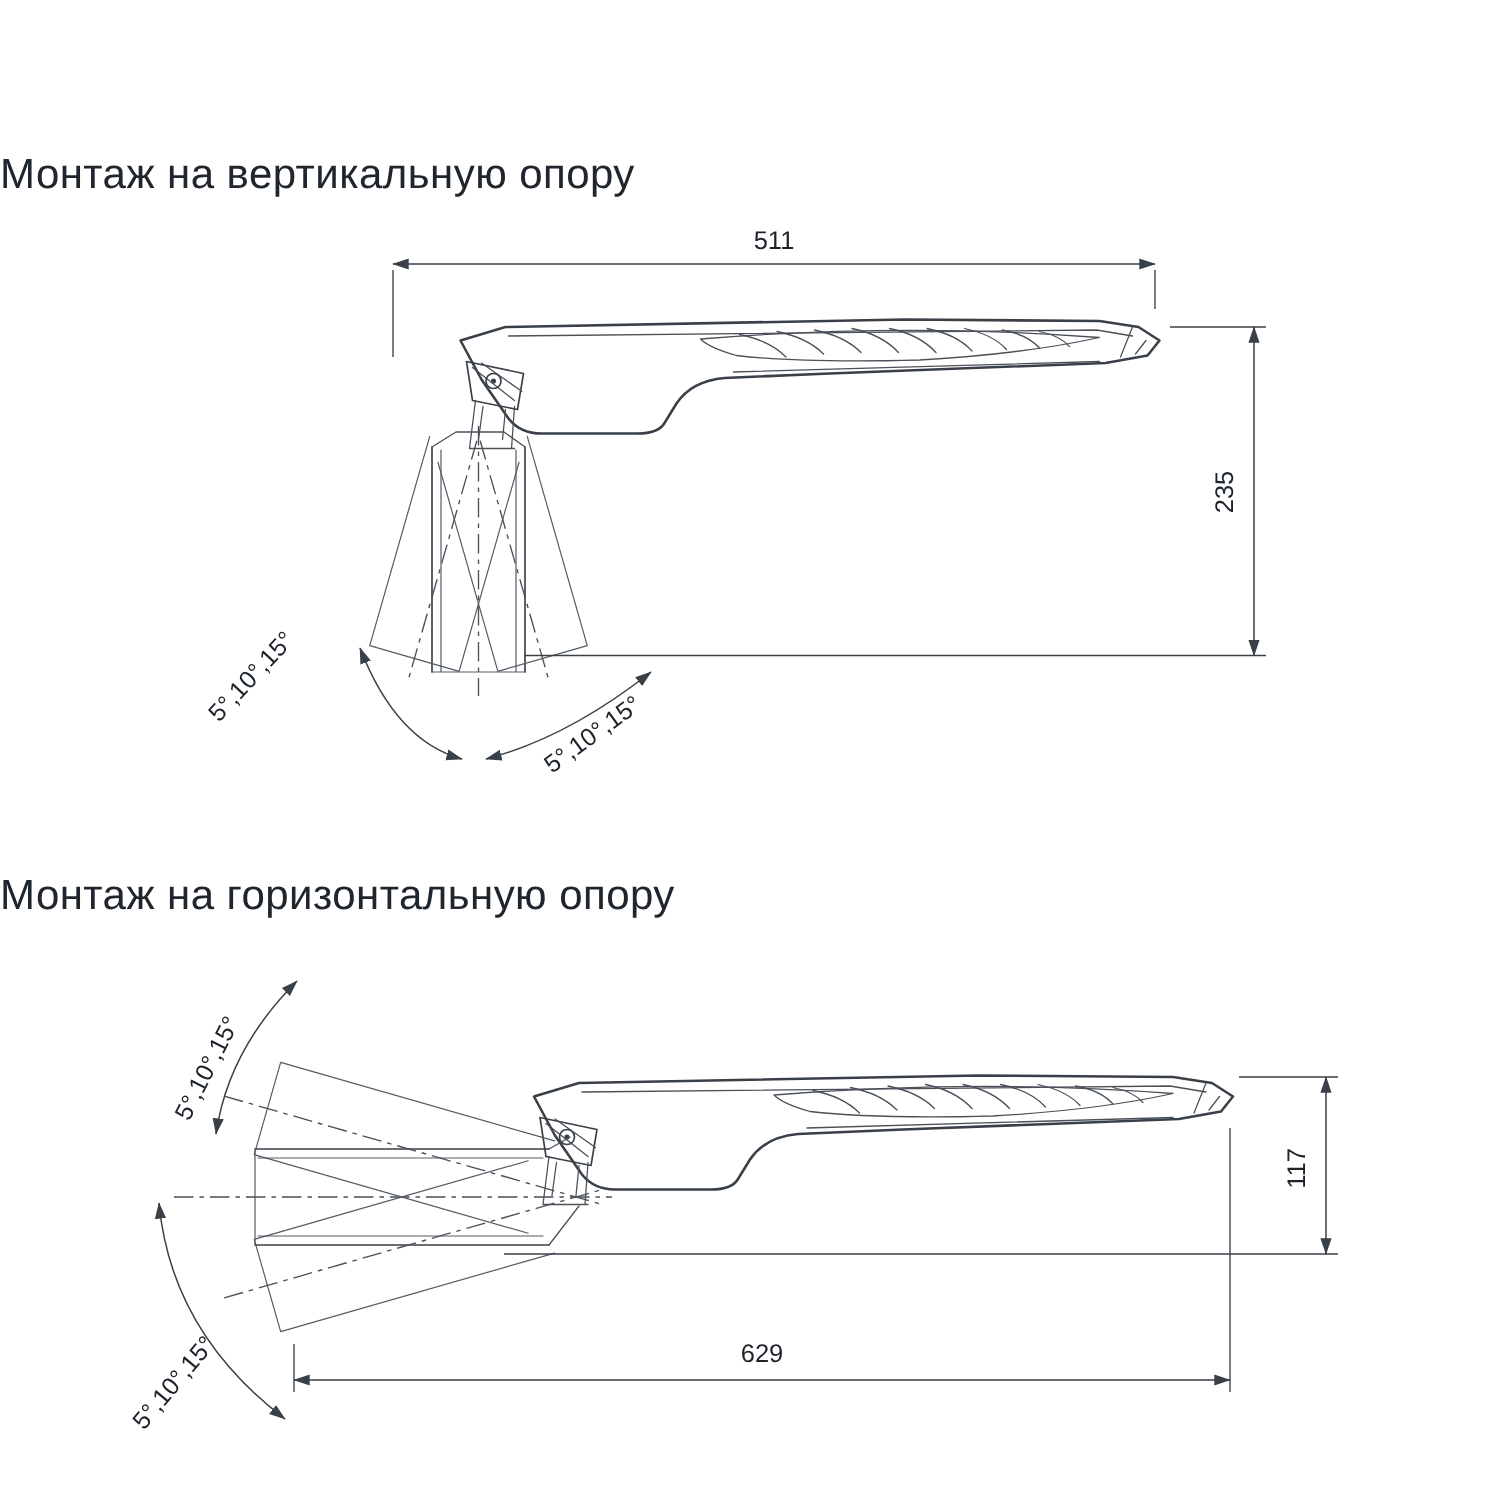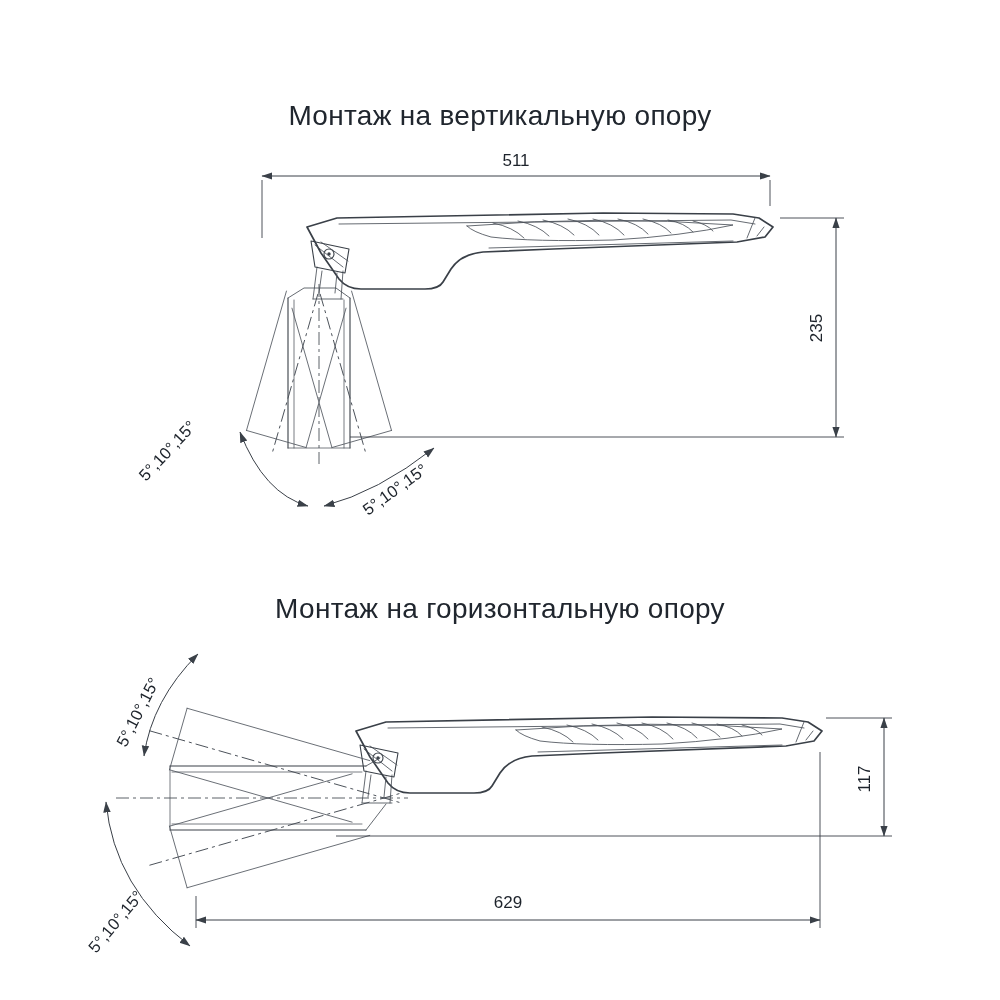--- a/index.html
+++ b/index.html
@@ -1,21 +1,21 @@
 <!DOCTYPE html>
 <html><head>
 <meta charset="utf-8">
 <style>
   *{margin:0;padding:0;box-sizing:border-box}
   html,body{width:1000px;height:1000px;background:#ffffff;overflow:hidden;
     font-family:"Liberation Sans","DejaVu Sans",sans-serif;position:relative}
-  .title{position:absolute;left:0;width:1000px;text-align:center;
+  .title{position:absolute;left:0;width:1000px;text-align:left;
     font-size:28px;font-weight:normal;color:#20262e;letter-spacing:.3px}
   #title-top{top:100px}
-  #title-bottom{top:593px}
+  #title-bottom{top:581px}
   svg{position:absolute;left:0;overflow:visible}
   #svg-top{top:0}
   #svg-bottom{top:560px}
   .ln{stroke:#3a4048;fill:none;stroke-width:1.1;stroke-linecap:round;stroke-linejoin:round}
   .ln16{stroke:#3a4048;fill:none;stroke-width:1.7;stroke-linecap:round;stroke-linejoin:round}
   .ln08{stroke:#4a5058;fill:none;stroke-width:.85;stroke-linecap:round;stroke-linejoin:round}
   .thin{stroke:#555b63;fill:none;stroke-width:.8;stroke-linecap:round;stroke-linejoin:round}
   .cl{stroke:#4a5058;fill:none;stroke-width:.9;stroke-dasharray:13 4 3 4}
   .dimln{stroke:#3a4048;fill:none;stroke-width:1}
   .extln{stroke:#3a4048;fill:none;stroke-width:.9}

